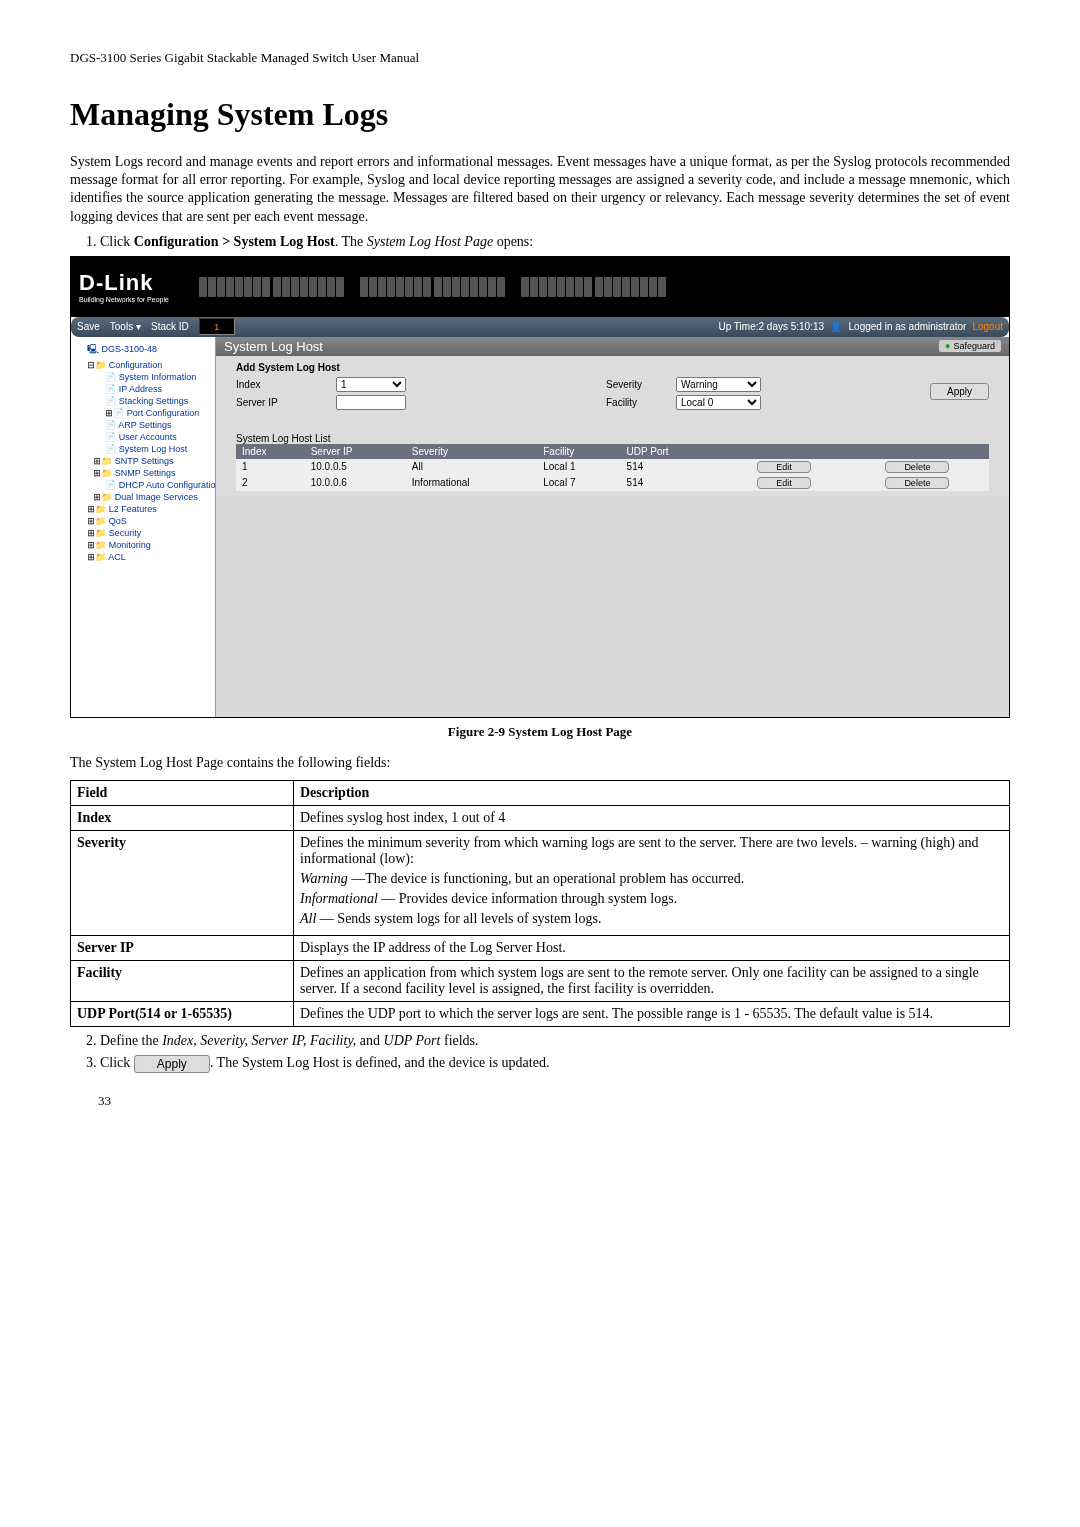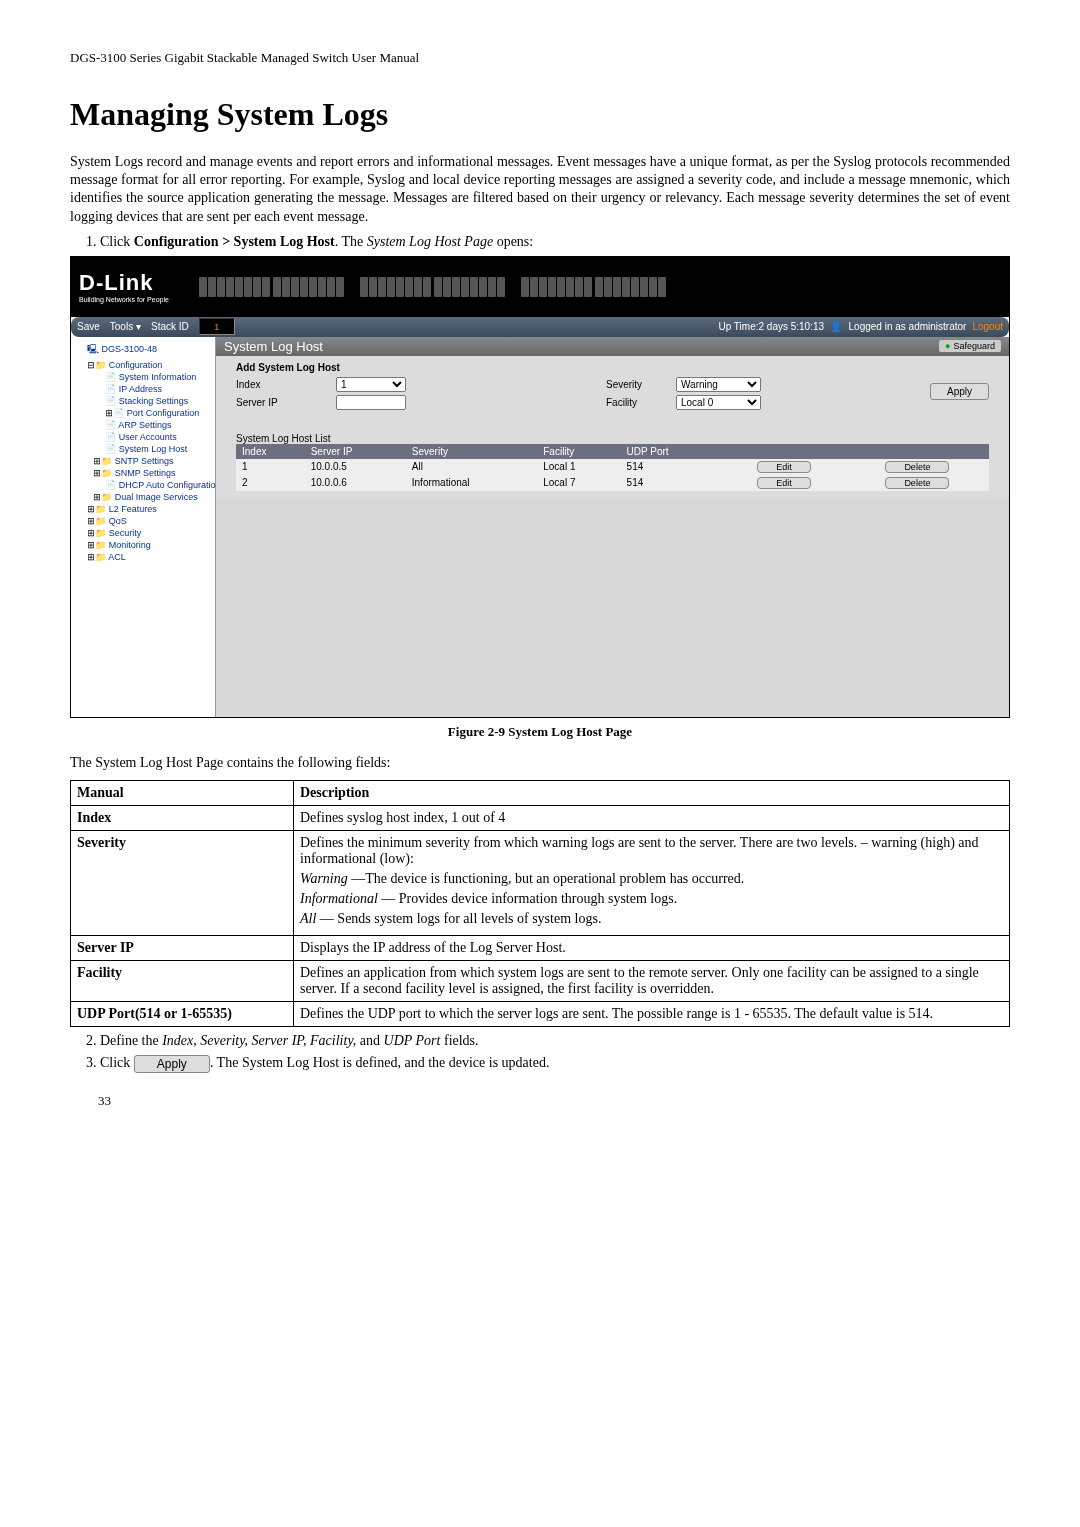--- a/index.html
+++ b/index.html
@@ -474,21 +474,21 @@
   </div>
 </div>
 
 <div class="figure-caption">Figure 2-9 System Log Host Page</div>
 
 <p class="body-text">The System Log Host Page contains the following fields:</p>
 
 <table class="fields">
   <tbody>
       <tr>
-    <th>Manual</th>
+    <th>Field</th>
     <th>Description</th>
   </tr>
   <tr>
     <td class="fname">Index</td>
     <td>Defines syslog host index, 1 out of 4</td>
   </tr>
   <tr>
     <td class="fname">Severity</td>
     <td>
       <span>Defines the minimum severity from which warning logs are sent to the server. There are two levels. – warning (high) and informational (low):</span>

